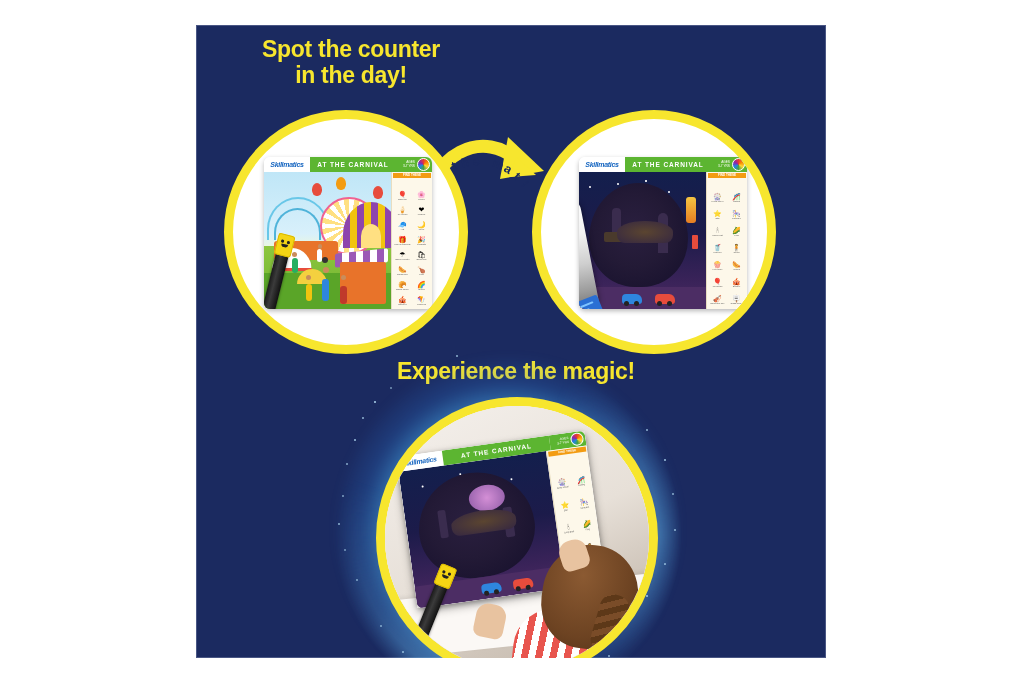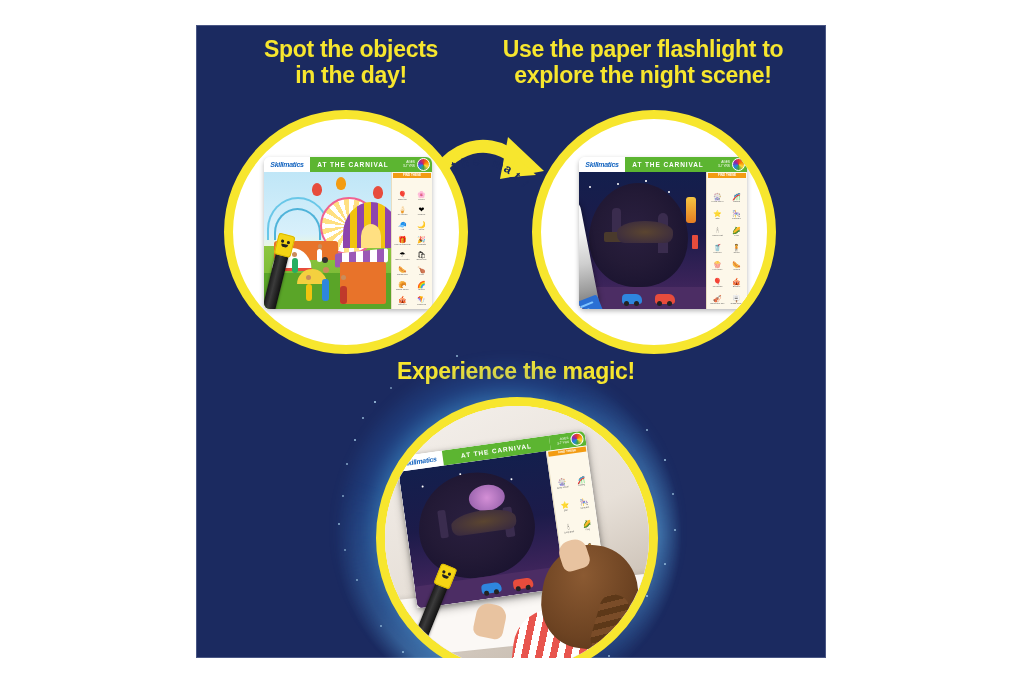--- a/index.html
+++ b/index.html
@@ -225,24 +225,22 @@
 
   
 </style>
 </head>
 <body>
 
 <div class="canvas">
   <div class="panel">
     <div class="panel-edge"></div>
 
-    <div class="headline" id="h1" style="white-space:pre-line">Spot the objects
+    <div class="headline" id="h1" style="white-space:pre-line">Spot the counter
 in the day!</div>
-    <div class="headline" id="h2" style="white-space:pre-line">Use the paper flashlight to
-explore the night scene!</div>
     <div class="headline" id="h3" style="white-space:pre-line">Experience the magic!</div>
 
     <svg class="fliparrow" viewBox="0 0 140 112">
       <path d="M12 104 C 14 34, 74 10, 108 46" fill="none" stroke="#f7e62e" stroke-width="13" stroke-linecap="round"></path>
       <path d="M96 20 L132 54 L88 62 Z" fill="#f7e62e"></path>
       <path d="M104 40 L124 58 L98 60 Z" fill="#f7e62e"></path>
     </svg>
     <div class="fliptext" id="fliptext">
         <span style="left: 7.31114px; top: 91.5253px; color: rgb(27, 42, 96); transform: translate(-50%, -50%) rotate(-78deg);">F</span>
         <span style="left: 10.7017px; top: 80.7169px; color: rgb(27, 42, 96); transform: translate(-50%, -50%) rotate(-67.1667deg);">l</span>

